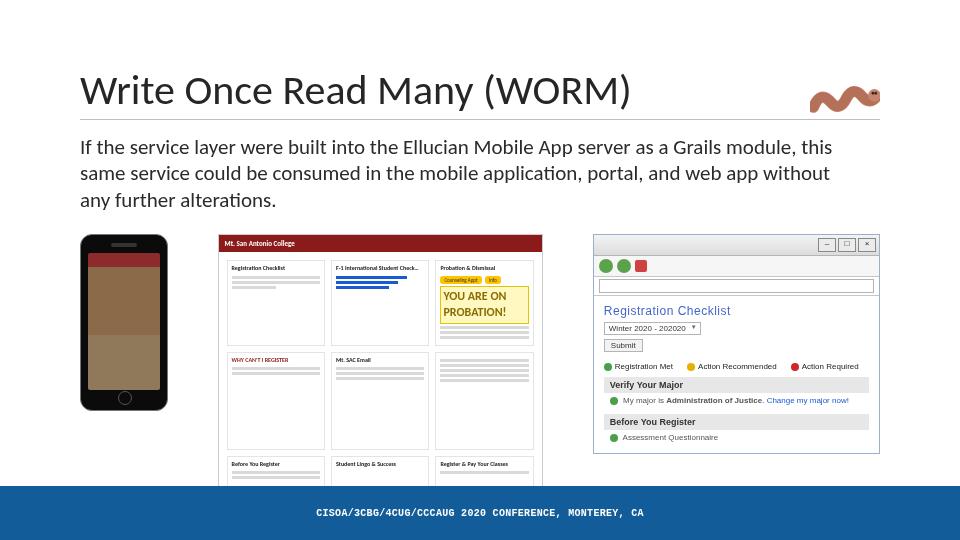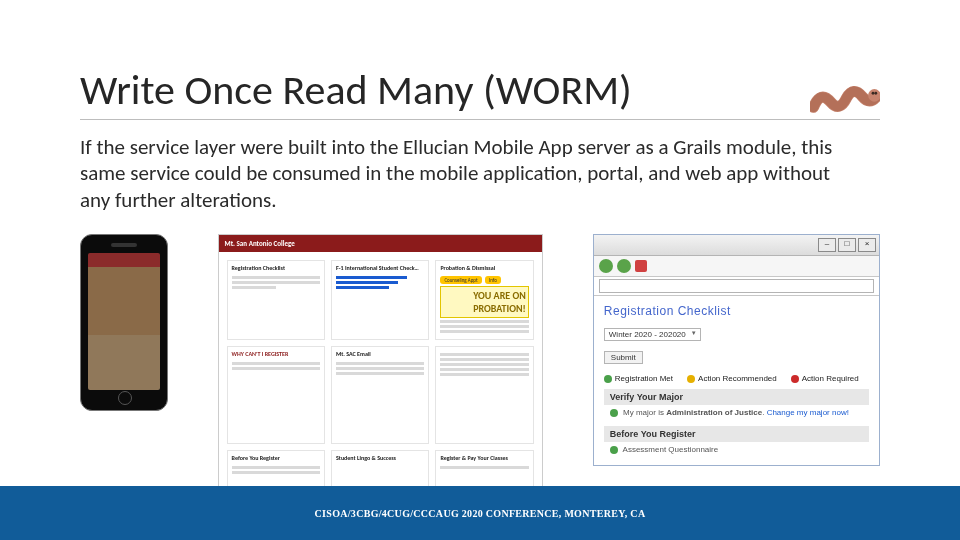--- a/index.html
+++ b/index.html
@@ -83,21 +83,21 @@
   }
   .card{
     border:1px solid #e4e4e4; padding:4px; min-height:60px;
     background:#fff; position:relative;
   }
   .card .ct{ color:#222; font-weight:600; font-size:6px; margin-bottom:3px;}
   .card .line{ height:3px; background:#d9d9d9; margin:2px 0;}
   .card .blue{ color:#1a5bd0;}
   .alert{
     background:#fff9c1;border:1px solid #e2c500;color:#8a6d00;
-    font-weight:700;text-align:right;font-size:10px;padding:2px;margin:2px 0;
+    font-weight:700;text-align:left;font-size:12px;padding:2px;margin:2px 0;
   }
   .btn-yellow{display:inline-block;background:#ffc400;border-radius:3px;font-size:5px;padding:1px 4px;color:#333;margin-right:2px;}
   .torn{
     height:8px;
     background:
       repeating-linear-gradient(135deg,#fff 0 4px,#f1f1f1 4px 8px);
     border-top:1px solid #eee;
   }
   
   .winxp{
@@ -117,41 +117,41 @@
     display:flex;align-items:center;gap:4px;padding:0 5px;
   }
   .xp-toolbar i{width:14px;height:14px;border-radius:50%;display:inline-block;}
   .xp-toolbar i:nth-child(1){background:#5aa34a;}
   .xp-toolbar i:nth-child(2){background:#5aa34a;}
   .xp-toolbar i:nth-child(3){background:#d04141;border-radius:2px;width:12px;height:12px;}
   .xp-addr{height:18px;border-bottom:1px solid #c7c7c7;display:flex;align-items:center;padding:0 5px;}
   .xp-addr .url{flex:1;height:12px;border:1px solid #b4b4b4;background:#fff;}
   .xp-content{padding:8px 10px;background:#fff;}
   .xp-h{font-size:12px;color:#4466cc;font-weight:400;letter-spacing:.5px;}
-  .xp-row{display:flex;gap:6px;align-items:flex-end;margin-top:10px;}
+  .xp-row{display:flex;gap:6px;align-items:flex-end;margin-top:4px;}
   .xp-select{border:1px solid #b4b4b4;font-size:8px;padding:1px 14px 1px 4px;color:#333;position:relative;background:#fff;}
   .xp-select::after{content:"▼";font-size:6px;position:absolute;right:3px;top:1px;color:#666;}
   .xp-submit{border:1px solid #b4b4b4;background:#f2f2f2;font-size:8px;padding:1px 6px;color:#333;}
   .legend{display:flex;gap:14px;font-size:8px;margin:10px 0 4px;}
   .dot{width:8px;height:8px;border-radius:50%;display:inline-block;margin-right:3px;vertical-align:middle;}
   .g{background:#4aa04a;}.y{background:#e6b000;}.r{background:#cc2a2a;}
   .section-bar{
     background:#e7e7e7;font-size:9px;font-weight:700;color:#333;
     padding:3px 6px;margin-top:6px;
   }
   .section-line{font-size:8px;color:#555;padding:3px 6px;}
   .section-line a{color:#1a5bd0;}
   
   .footer{
     position:absolute; left:0; right:0; bottom:0; height:54px;
     background:#115c99; 
     display:flex;align-items:center;justify-content:center;
   }
   .footer .label{
-    font-family: Liberation Serif, serif;
+    font-family: Liberation Mono, monospace;
     font-size:10px; font-weight:700; letter-spacing:.3px; color:#fff;
   }
 </style>
 </head>
 <body>
 
 <div class="slide">
   <div class="title-row">
     <h1>Write Once Read Many (WORM)</h1>
     <div class="worm">

